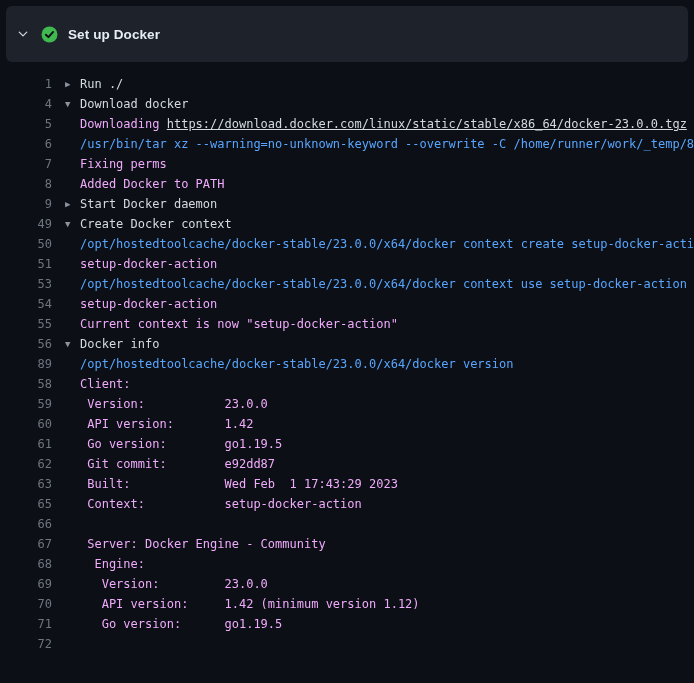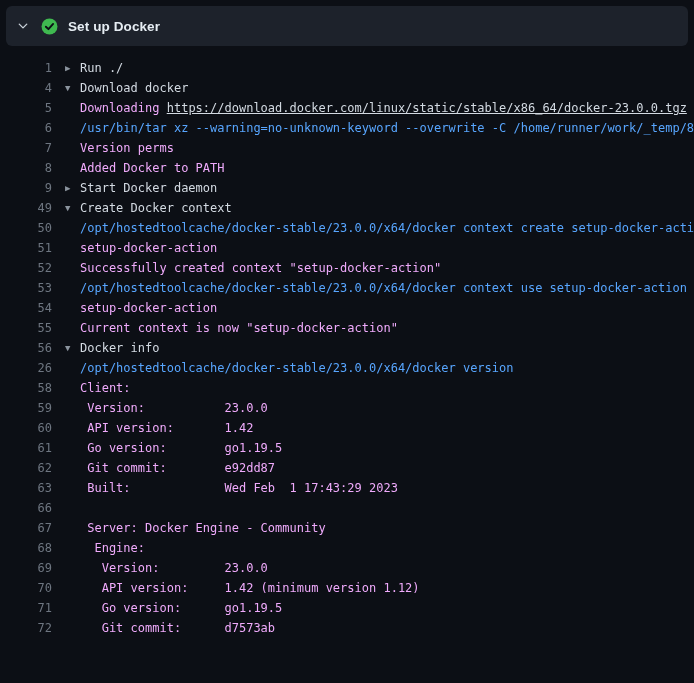--- a/index.html
+++ b/index.html
@@ -9,21 +9,21 @@
     height: 683px;
     overflow: hidden;
     background: #0c0f15;
     font-family: "Liberation Sans", sans-serif;
   }
   .step-header {
     display: flex;
     align-items: center;
     height: 32px;
     margin: 6px 6px 0 6px;
-    padding: 4px 10px;
+    padding: 12px 10px;
     background: #1d222b;
     border-radius: 6px;
     cursor: pointer;
   }
   .step-header .chev {
     width: 14px;
     height: 14px;
     display: flex;
     align-items: center;
     justify-content: center;
@@ -92,38 +92,38 @@
     </svg>
   </span>
   <span class="step-title">Set up Docker</span>
 </div>
 
 <div class="log" id="log">
     <div class="row"><span class="num">1</span><span class="slot">▶</span><span class="grp">Run ./</span></div>
     <div class="row"><span class="num">4</span><span class="slot">▼</span><span class="grp">Download docker</span></div>
     <div class="row"><span class="num">5</span><span class="slot"></span><span class="txt">Downloading </span><span class="lnk">https://download.docker.com/linux/static/stable/x86_64/docker-23.0.0.tgz</span></div>
     <div class="row"><span class="num">6</span><span class="slot"></span><span class="cmd">/usr/bin/tar xz --warning=no-unknown-keyword --overwrite -C /home/runner/work/_temp/8c9</span></div>
-    <div class="row"><span class="num">7</span><span class="slot"></span><span class="txt">Version perms</span></div>
+    <div class="row"><span class="num">7</span><span class="slot"></span><span class="txt">Fixing perms</span></div>
     <div class="row"><span class="num">8</span><span class="slot"></span><span class="txt">Added Docker to PATH</span></div>
     <div class="row"><span class="num">9</span><span class="slot">▶</span><span class="grp">Start Docker daemon</span></div>
     <div class="row"><span class="num">49</span><span class="slot">▼</span><span class="grp">Create Docker context</span></div>
     <div class="row"><span class="num">50</span><span class="slot"></span><span class="cmd">/opt/hostedtoolcache/docker-stable/23.0.0/x64/docker context create setup-docker-action</span></div>
     <div class="row"><span class="num">51</span><span class="slot"></span><span class="txt">setup-docker-action</span></div>
-    <div class="row"><span class="num">52</span><span class="slot"></span><span class="txt">Successfully created context "setup-docker-action"</span></div>
     <div class="row"><span class="num">53</span><span class="slot"></span><span class="cmd">/opt/hostedtoolcache/docker-stable/23.0.0/x64/docker context use setup-docker-action</span></div>
     <div class="row"><span class="num">54</span><span class="slot"></span><span class="txt">setup-docker-action</span></div>
     <div class="row"><span class="num">55</span><span class="slot"></span><span class="txt">Current context is now "setup-docker-action"</span></div>
     <div class="row"><span class="num">56</span><span class="slot">▼</span><span class="grp">Docker info</span></div>
-    <div class="row"><span class="num">26</span><span class="slot"></span><span class="cmd">/opt/hostedtoolcache/docker-stable/23.0.0/x64/docker version</span></div>
+    <div class="row"><span class="num">89</span><span class="slot"></span><span class="cmd">/opt/hostedtoolcache/docker-stable/23.0.0/x64/docker version</span></div>
     <div class="row"><span class="num">58</span><span class="slot"></span><span class="txt">Client:</span></div>
     <div class="row"><span class="num">59</span><span class="slot"></span><span class="txt"> Version:           23.0.0</span></div>
     <div class="row"><span class="num">60</span><span class="slot"></span><span class="txt"> API version:       1.42</span></div>
     <div class="row"><span class="num">61</span><span class="slot"></span><span class="txt"> Go version:        go1.19.5</span></div>
     <div class="row"><span class="num">62</span><span class="slot"></span><span class="txt"> Git commit:        e92dd87</span></div>
     <div class="row"><span class="num">63</span><span class="slot"></span><span class="txt"> Built:             Wed Feb  1 17:43:29 2023</span></div>
+    <div class="row"><span class="num">65</span><span class="slot"></span><span class="txt"> Context:           setup-docker-action</span></div>
     <div class="row"><span class="num">66</span><span class="slot"></span><span class="txt"></span></div>
     <div class="row"><span class="num">67</span><span class="slot"></span><span class="txt"> Server: Docker Engine - Community</span></div>
     <div class="row"><span class="num">68</span><span class="slot"></span><span class="txt">  Engine:</span></div>
     <div class="row"><span class="num">69</span><span class="slot"></span><span class="txt">   Version:         23.0.0</span></div>
     <div class="row"><span class="num">70</span><span class="slot"></span><span class="txt">   API version:     1.42 (minimum version 1.12)</span></div>
     <div class="row"><span class="num">71</span><span class="slot"></span><span class="txt">   Go version:      go1.19.5</span></div>
-    <div class="row"><span class="num">72</span><span class="slot"></span><span class="txt">   Git commit:      d7573ab</span></div>
+    <div class="row"><span class="num">72</span><span class="slot"></span></div>
   </div>
 
 </body></html>

